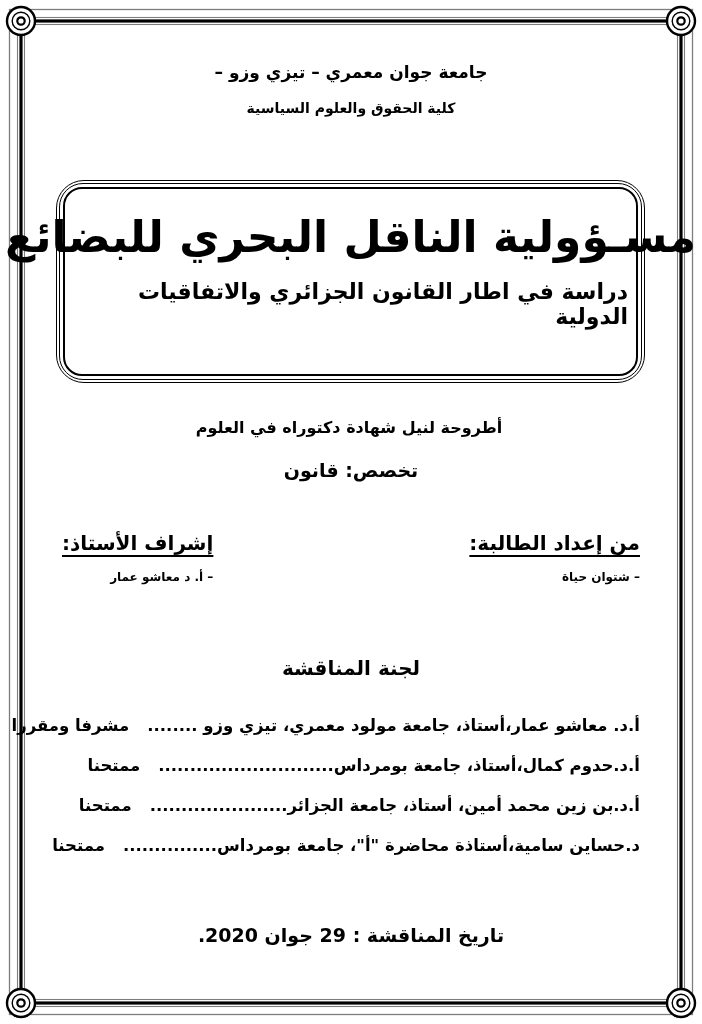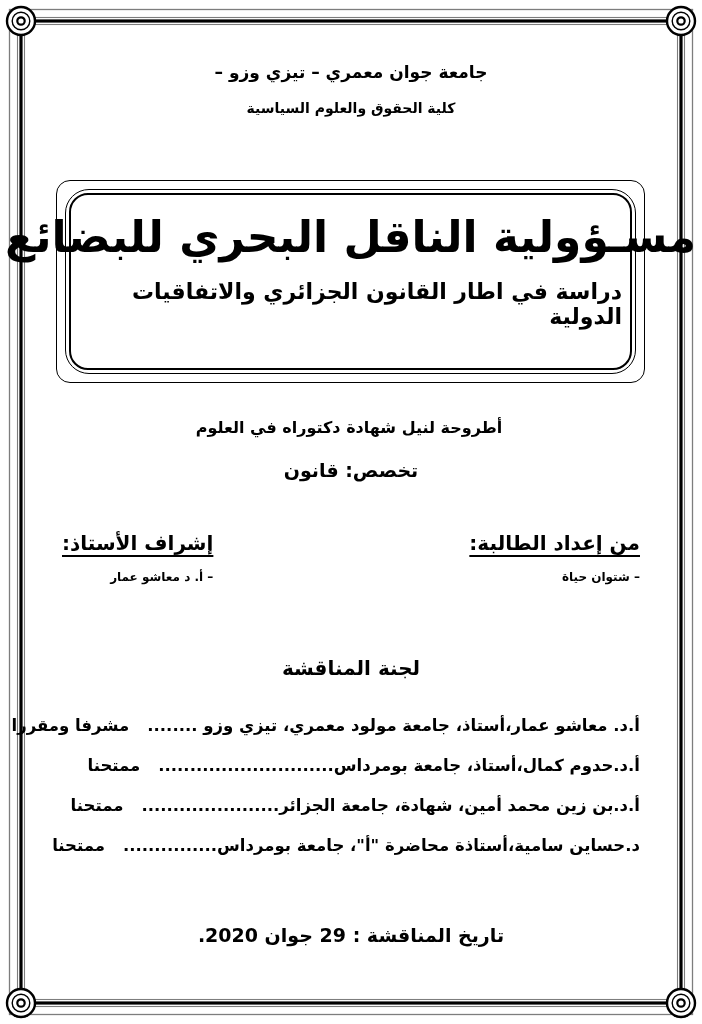--- a/index.html
+++ b/index.html
@@ -13,21 +13,21 @@
     font-family:"DejaVu Sans","Liberation Sans",sans-serif;
     color:#000;
   }
   .border-svg{position:absolute;top:0;left:0;pointer-events:none;}
 
   .header{position:absolute;top:62px;left:0;right:0;text-align:center;}
   .university{font-size:17px;font-weight:bold;letter-spacing:0;}
   .faculty{font-size:14px;font-weight:bold;margin-top:18px;}
 
   .title-box{position:absolute;top:180px;right:57px;left:56px;height:203px;}
-  .tb-outer{height:100%;box-sizing:border-box;border:1.5px solid #000;border-radius:14px;padding:8px;}
+  .tb-outer{height:100%;box-sizing:border-box;border:1.5px solid #000;border-radius:28px;padding:2px;}
   .tb-mid{height:100%;box-sizing:border-box;border:1.5px solid #000;border-radius:24px;padding:3px;}
   .tb-inner{
     height:100%;box-sizing:border-box;border:2.6px solid #000;border-radius:19px;
     display:flex;flex-direction:column;align-items:center;justify-content:center;
     padding:0 8px 22px 8px;gap:16px;
   }
   .main-title{font-size:44px;font-weight:bold;line-height:1.15;white-space:nowrap;}
   .sub-title{font-size:22px;font-weight:bold;}
 
   .degree-line{position:absolute;top:418px;left:0;right:4px;text-align:center;font-size:16px;font-weight:bold;}
@@ -117,21 +117,21 @@
   <div class="committee-heading">لجنة المناقشة</div>
 
   <div class="committee">
     <div class="committee-row">
       <span>أ.د. معاشو عمار،أستاذ، جامعة مولود معمري، تيزي وزو</span> <span class="dots">........</span><span class="role">مشرفا ومقررا</span>
     </div>
     <div class="committee-row">
       <span>أ.د.حدوم كمال،أستاذ، جامعة بومرداس</span><span class="dots">............................</span><span class="role">ممتحنا</span>
     </div>
     <div class="committee-row">
-      <span>أ.د.بن زين محمد أمين، شهادة، جامعة الجزائر</span><span class="dots">......................</span><span class="role">ممتحنا</span>
+      <span>أ.د.بن زين محمد أمين، أستاذ، جامعة الجزائر</span><span class="dots">......................</span><span class="role">ممتحنا</span>
     </div>
     <div class="committee-row">
       <span>د.حساين سامية،أستاذة محاضرة "أ"، جامعة بومرداس</span><span class="dots">...............</span><span class="role">ممتحنا</span>
     </div>
   </div>
 
   <div class="defense-date">تاريخ المناقشة : 29 جوان 2020.</div>
 
 </div>
 

